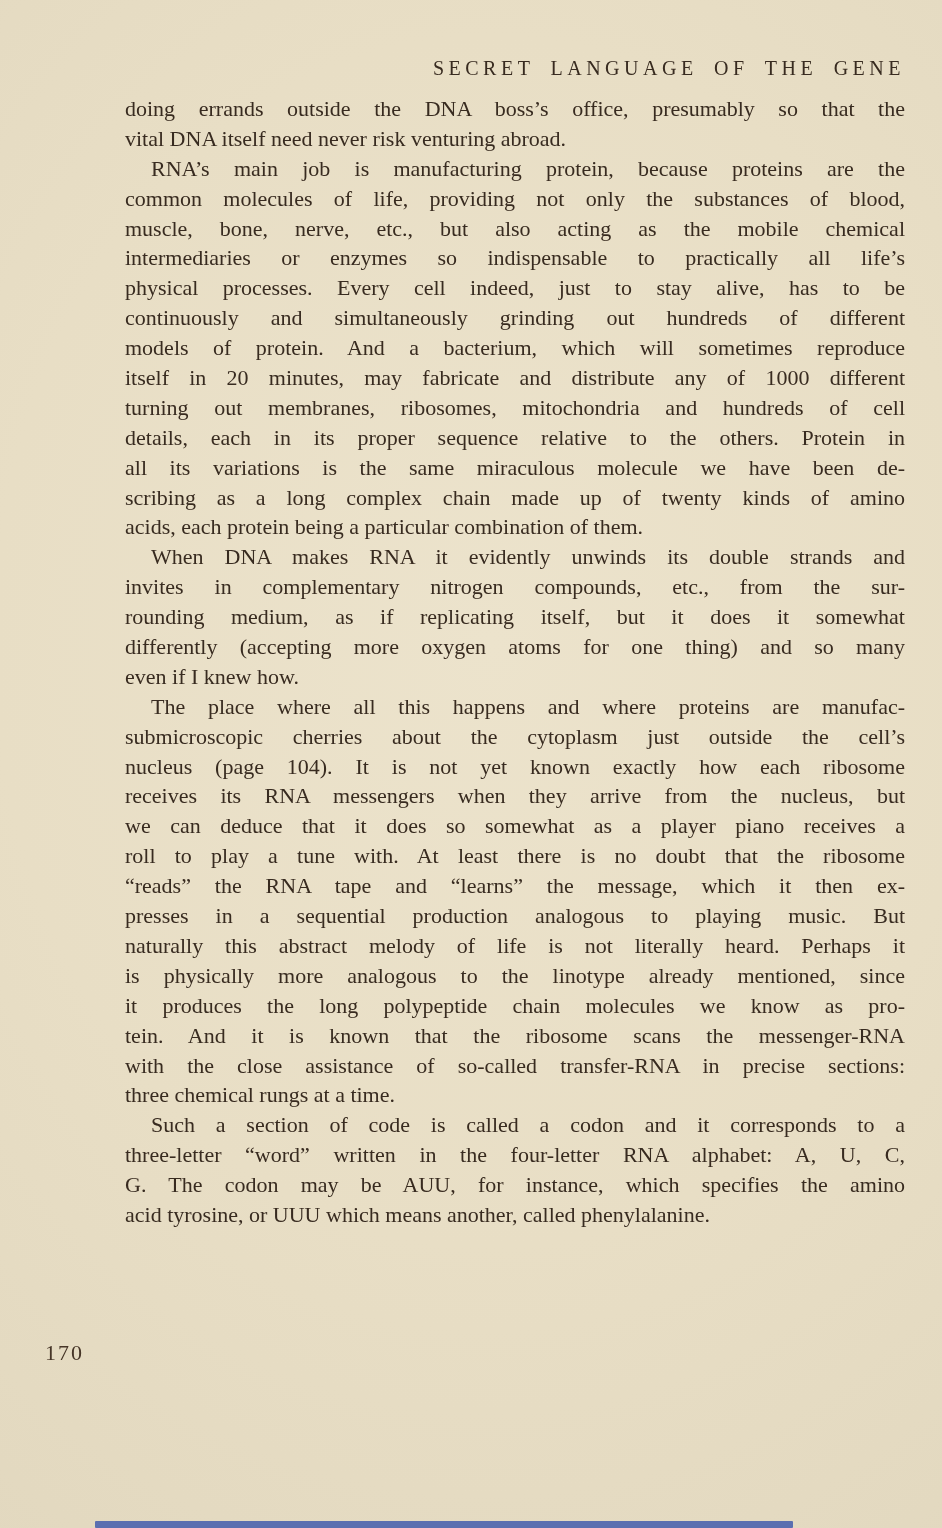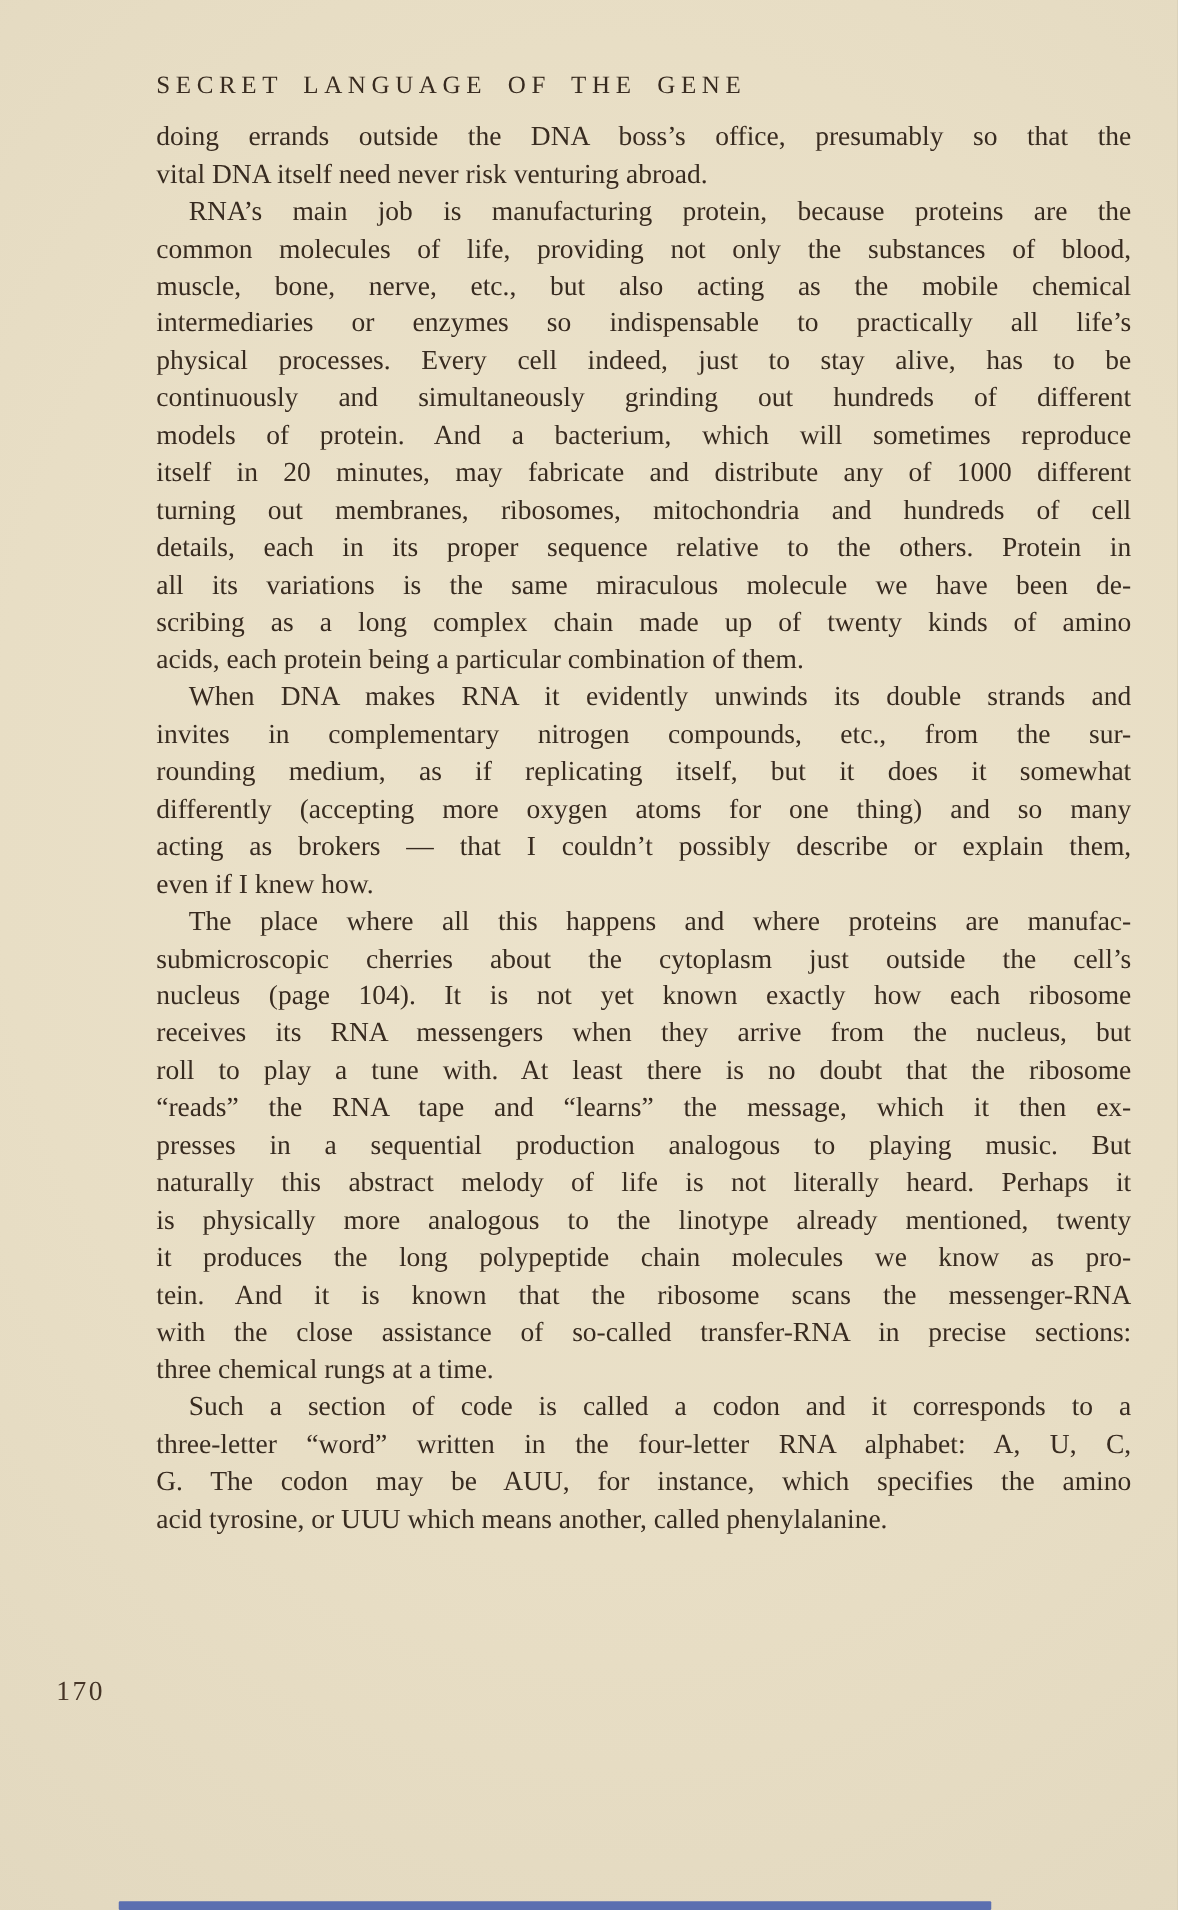--- a/index.html
+++ b/index.html
@@ -19,21 +19,21 @@
     margin:0 auto;
     overflow:hidden;
     background:
       radial-gradient(ellipse 900px 1100px at 52% 42%, var(--paper-light) 0%, var(--paper) 55%, var(--paper-dark) 100%);
     font-family:"Liberation Serif","DejaVu Serif",serif;
     color:var(--ink);
   }
   .running-header{
     position:absolute;
     left:125px; width:780px; top:57px;
-    text-align:left;
+    text-align:right;
     font-size:20px;
     letter-spacing:4.5px;
     word-spacing:7px;
     color:var(--ink);
     white-space:nowrap;
   }
   .text-column{
     position:absolute;
     left:125px; top:94px;
     width:780px;
@@ -96,33 +96,33 @@
         <div class="line">details, each in its proper sequence relative to the others.  Protein in</div>
         <div class="line">all its variations is the same miraculous molecule we have been de-</div>
         <div class="line">scribing as a long complex chain made up of twenty kinds of amino</div>
         <div class="line last">acids, each protein being a particular combination of them.</div>
       </div>
       <div class="paragraph">
         <div class="line first-indent">When DNA makes RNA it evidently unwinds its double strands and</div>
         <div class="line">invites in complementary nitrogen compounds, etc., from the sur-</div>
         <div class="line">rounding medium, as if replicating itself, but it does it somewhat</div>
         <div class="line">differently (accepting more oxygen atoms for one thing) and so many</div>
-        <div class="line">acting as brokers — that I couldn’t possibly describe or explain them,</div>
         <div class="line last">even if I knew how.</div>
       </div>
       <div class="paragraph">
         <div class="line first-indent">The place where all this happens and where proteins are manufac-</div>
         <div class="line">submicroscopic cherries about the cytoplasm just outside the cell’s</div>
         <div class="line">nucleus (page 104).  It is not yet known exactly how each ribosome</div>
         <div class="line">receives its RNA messengers when they arrive from the nucleus, but</div>
+        <div class="line">we can deduce that it does so somewhat as a player piano receives a</div>
         <div class="line">roll to play a tune with.  At least there is no doubt that the ribosome</div>
         <div class="line">“reads” the RNA tape and “learns” the message, which it then ex-</div>
         <div class="line">presses in a sequential production analogous to playing music.  But</div>
         <div class="line">naturally this abstract melody of life is not literally heard.  Perhaps it</div>
-        <div class="line">is physically more analogous to the linotype already mentioned, twenty</div>
+        <div class="line">is physically more analogous to the linotype already mentioned, since</div>
         <div class="line">it produces the long polypeptide chain molecules we know as pro-</div>
         <div class="line">tein.  And it is known that the ribosome scans the messenger-RNA</div>
         <div class="line">with the close assistance of so-called transfer-RNA in precise sections:</div>
         <div class="line last">three chemical rungs at a time.</div>
       </div>
       <div class="paragraph">
         <div class="line first-indent">Such a section of code is called a codon and it corresponds to a</div>
         <div class="line">three-letter “word” written in the four-letter RNA alphabet: A, U, C,</div>
         <div class="line">G.  The codon may be AUU, for instance, which specifies the amino</div>
         <div class="line last">acid tyrosine, or UUU which means another, called phenylalanine.</div>

